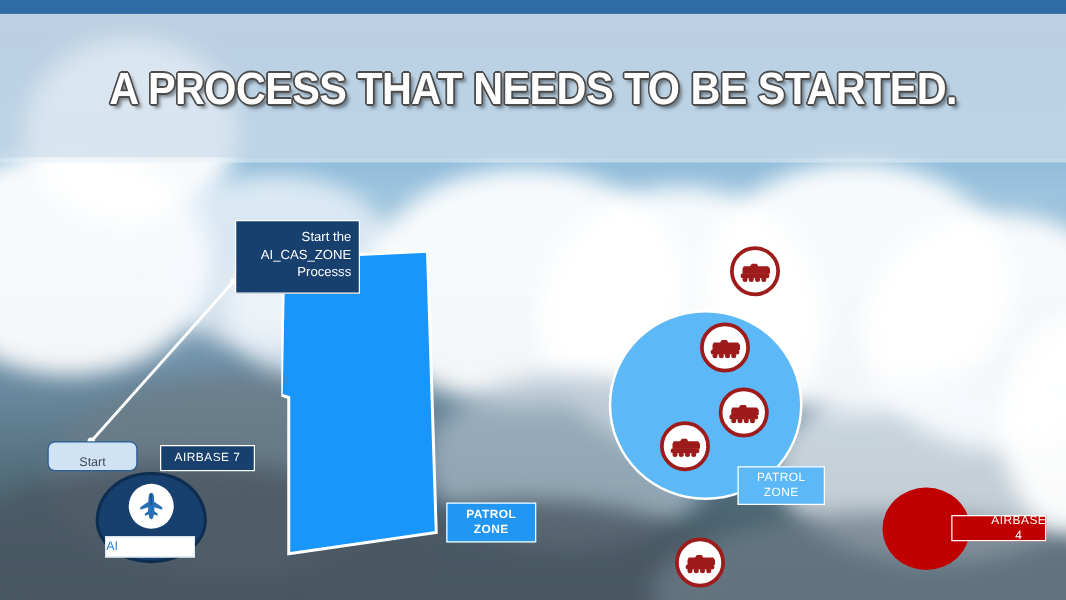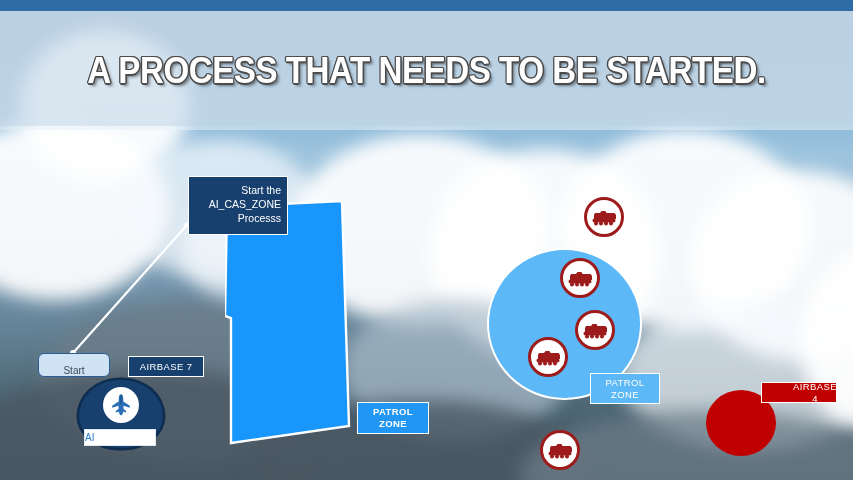--- a/index.html
+++ b/index.html
@@ -333,21 +333,21 @@
       <path d="M4 4 h5 l1.5 -2 h4 l1 2 h8 l1.5 2 v4 h-22 v-4 z" fill="#9e1b1b"></path>
       <rect x="1.5" y="9.5" width="23" height="4" rx="2" fill="#9e1b1b"></rect>
       <circle cx="5" cy="14.5" r="2" fill="#9e1b1b"></circle>
       <circle cx="10" cy="14.5" r="2" fill="#9e1b1b"></circle>
       <circle cx="15" cy="14.5" r="2" fill="#9e1b1b"></circle>
       <circle cx="20" cy="14.5" r="2" fill="#9e1b1b"></circle>
     </svg>
   </div>
 
   <div class="red-base"></div>
-  <div class="lbl lbl-red" style="left:761px; top:382px; width:76px; height:21px;padding-left:32px;">
+  <div class="lbl lbl-red" style="left:761px; top:412px; width:76px; height:21px;padding-left:32px;">
     <span>AIRBASE 4</span>
   </div>
 
   <div class="title-band"></div>
   <div class="title-band-bottom"></div>
   <div class="top-strip"></div>
   <div class="slide-title">A PROCESS THAT NEEDS TO BE STARTED.</div>
 
 </div>
 

